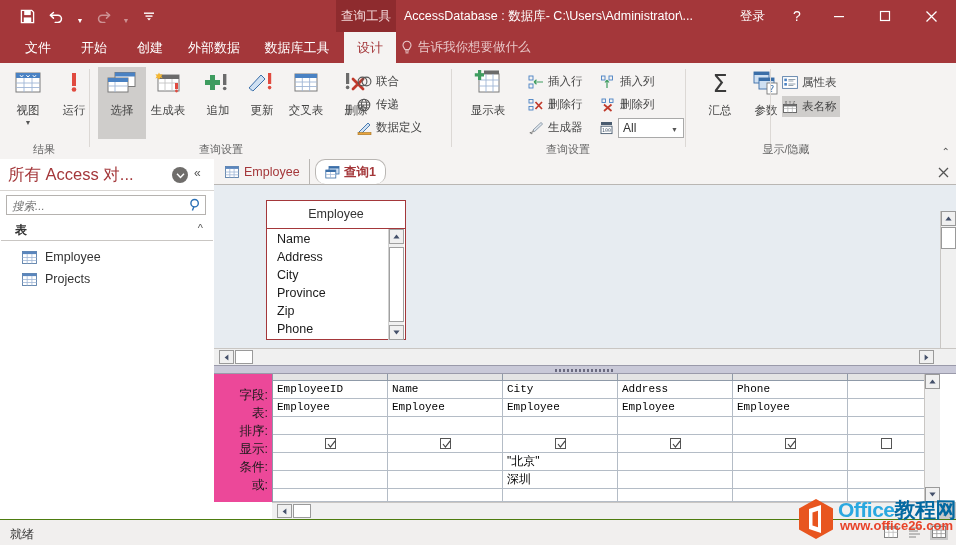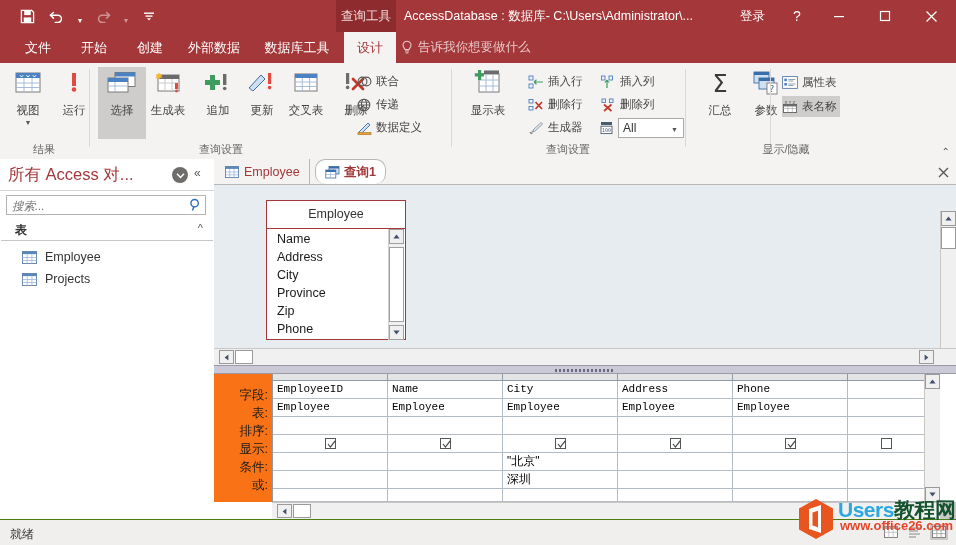--- a/index.html
+++ b/index.html
@@ -177,21 +177,21 @@
 
   .splitter{
     position:absolute;left:0;top:206px;width:742px;height:9px;
     background:#c9c9d8;border-top:1px solid #9a9aaa;border-bottom:1px solid #9a9aaa;box-sizing:border-box;
   }
   .splitter .grip{position:absolute;left:50%;top:3px;transform:translateX(-50%);width:60px;height:3px;
     background:repeating-linear-gradient(to right,#6b6b80 0 2px,transparent 2px 4px);}
 
   
   .qbe{position:absolute;left:0;top:215px;width:742px;height:145px;background:#fff;}
-  .qbelabels{position:absolute;left:0;top:0;width:58px;height:128px;background:#f97316;}
+  .qbelabels{position:absolute;left:0;top:0;width:58px;height:128px;background:#ec4899;}
   .qbelabel{position:absolute;right:4px;width:54px;text-align:right;font-size:12.5px;color:#1a1a1a;white-space:nowrap;}
   .qgrid{position:absolute;left:58px;top:0;width:668px;height:128px;background:#fff;border-left:1px solid #8f9aa8;box-sizing:border-box;}
   .qcolhdr{position:absolute;top:0;height:7px;background:#e4e4e4;border-bottom:1px solid #8f9aa8;border-right:1px solid #8f9aa8;box-sizing:border-box;}
   .qcell{position:absolute;box-sizing:border-box;border-right:1px solid #b4bcc6;border-bottom:1px solid #b4bcc6;
     font-family:"Liberation Mono","DejaVu Sans Mono",monospace;font-size:11px;color:#000;
     padding-left:4px;line-height:17px;white-space:nowrap;overflow:hidden;}
   .qcell.cn{font-family:"Liberation Sans",sans-serif;font-size:12px;}
   .chk{position:absolute;width:11px;height:11px;border:1px solid #555;background:#fff;box-sizing:border-box;}
   .chk svg{position:absolute;left:0;top:0;}
   .qvsb{position:absolute;right:16px;top:0;width:16px;height:128px;background:#f0f0f0;border-left:1px solid #c9c6c3;box-sizing:border-box;}
@@ -211,21 +211,21 @@
   }
   .statusbar .st{position:absolute;left:10px;top:6px;font-size:12px;color:#333;}
   .statusbar .vbtns{position:absolute;right:8px;top:4px;display:flex;gap:6px;align-items:center;}
   .vbtn{width:18px;height:16px;display:flex;align-items:center;justify-content:center;}
   .vbtn.sel{background:#c9c9c9;}
 
   
   .wm{position:absolute;left:796px;top:496px;width:160px;height:42px;pointer-events:none;}
   .wm .hex{position:absolute;left:0;top:2px;}
   .wm .l1{position:absolute;left:42px;top:0px;font-size:21px;font-weight:bold;color:#2aa8e0;letter-spacing:-0.5px;white-space:nowrap;}
-  .wm .l1 .cn{color:#14532d;}
+  .wm .l1 .cn{color:#0369a1;}
   .wm .l2{position:absolute;left:44px;top:22px;font-size:13px;font-weight:bold;color:#e8442a;white-space:nowrap;}
 </style>
 </head>
 <body>
 
 <div class="app">
 
   <div class="titlebar">
     <div class="qat">
       <div class="qi" title="保存">
@@ -853,18 +853,18 @@
 
   <div class="wm">
     <div class="hex">
       <svg width="40" height="42" viewBox="0 0 40 42">
         <path d="M20 1 L37 10.5 L37 31.5 L20 41 L3 31.5 L3 10.5 Z" fill="#e8551f"></path>
         <path d="M13 11 L25 7 L25 35 L13 31 Z" fill="#fff"></path>
         <path d="M16.5 14.5 L22 12.8 L22 29.2 L16.5 27.5 Z" fill="#e8551f"></path>
       </svg>
     </div>
     <div class="l1">
-      <span>Users</span><span class="cn">教程网</span>
+      <span>Office</span><span class="cn">教程网</span>
     </div>
     <div class="l2">www.office26.com</div>
   </div>
 
 </div>
 
 </body></html>

